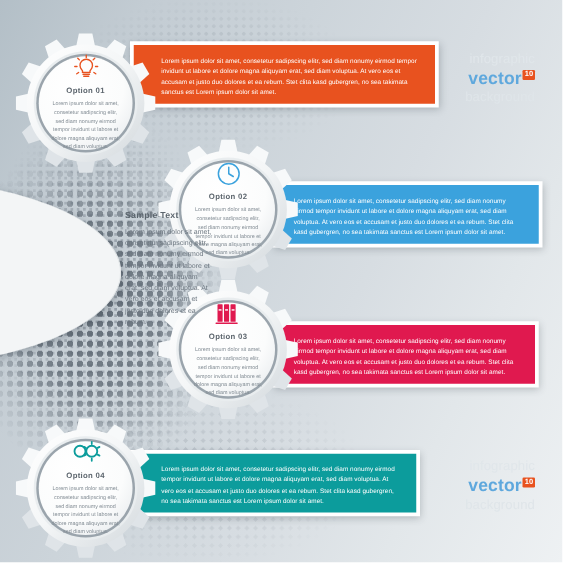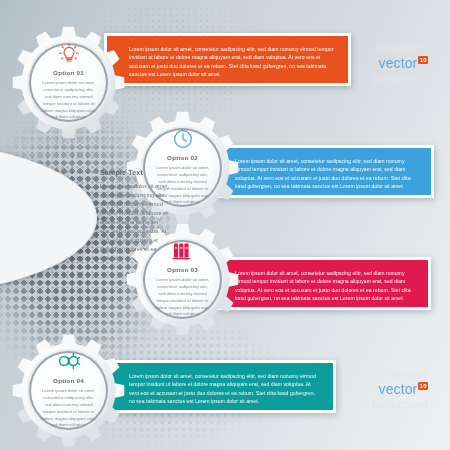--- a/index.html
+++ b/index.html
@@ -108,21 +108,21 @@
     position:absolute;text-align:center;
     font-size:4.3px;line-height:1.6;color:#828c94;
   }
   .gear-icon{
     position:absolute;left:0;right:0;text-align:center;
   }
 
   
   .brand{position:absolute;text-align:right;line-height:1;}
   .brand-l1{font-size:10.5px;color:#e0e6ea;letter-spacing:.1px;font-weight:normal;}
-  .brand-l2{font-size:14px;color:#5fa8dd;letter-spacing:.1px;font-weight:normal;position:relative;display:inline-block;}
+  .brand-l2{font-size:14px;color:#5fa8dd;letter-spacing:.1px;font-weight:bold;position:relative;display:inline-block;}
   .brand-l3{font-size:10.5px;color:#dfe5e9;letter-spacing:.1px;font-weight:normal;}
   .brand-badge{
     display:inline-block;background:#e8521f;color:#fff;
     font-size:6px;font-weight:bold;padding:1px 1.5px;border-radius:1px;
     vertical-align:top;margin-left:1px;position:relative;top:1px;
   }
 </style>
 </head>
 <body>
 

